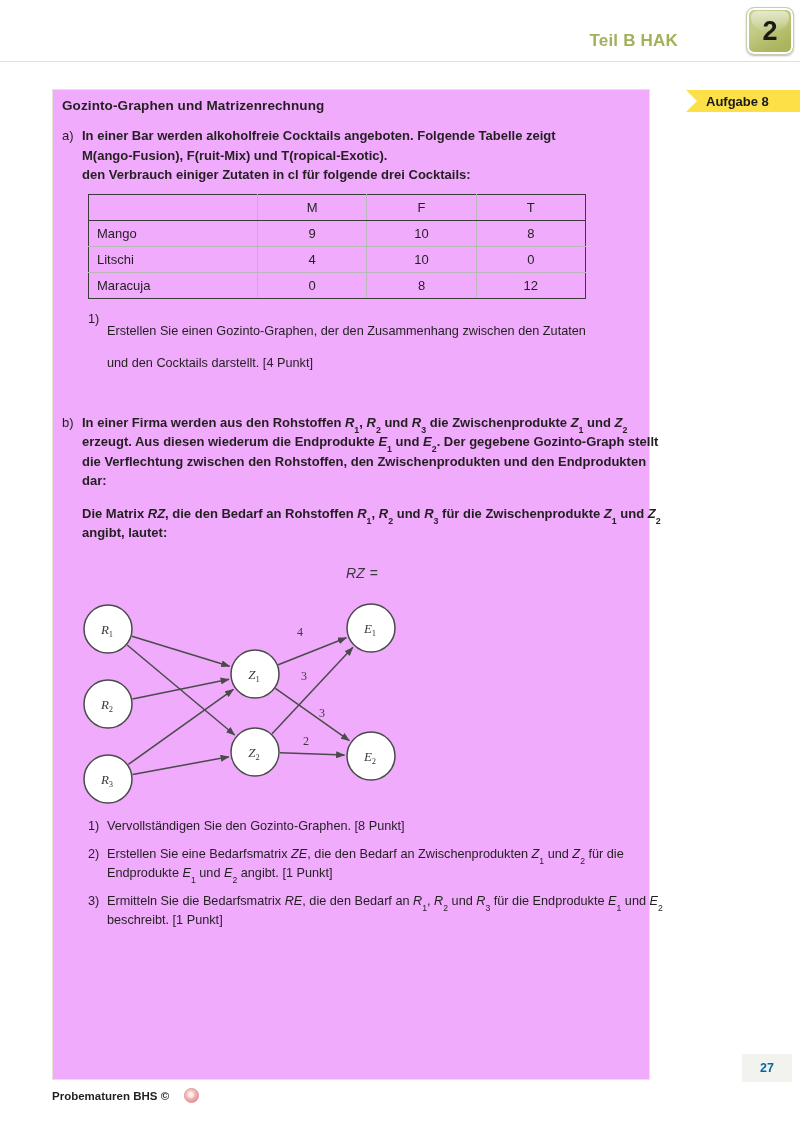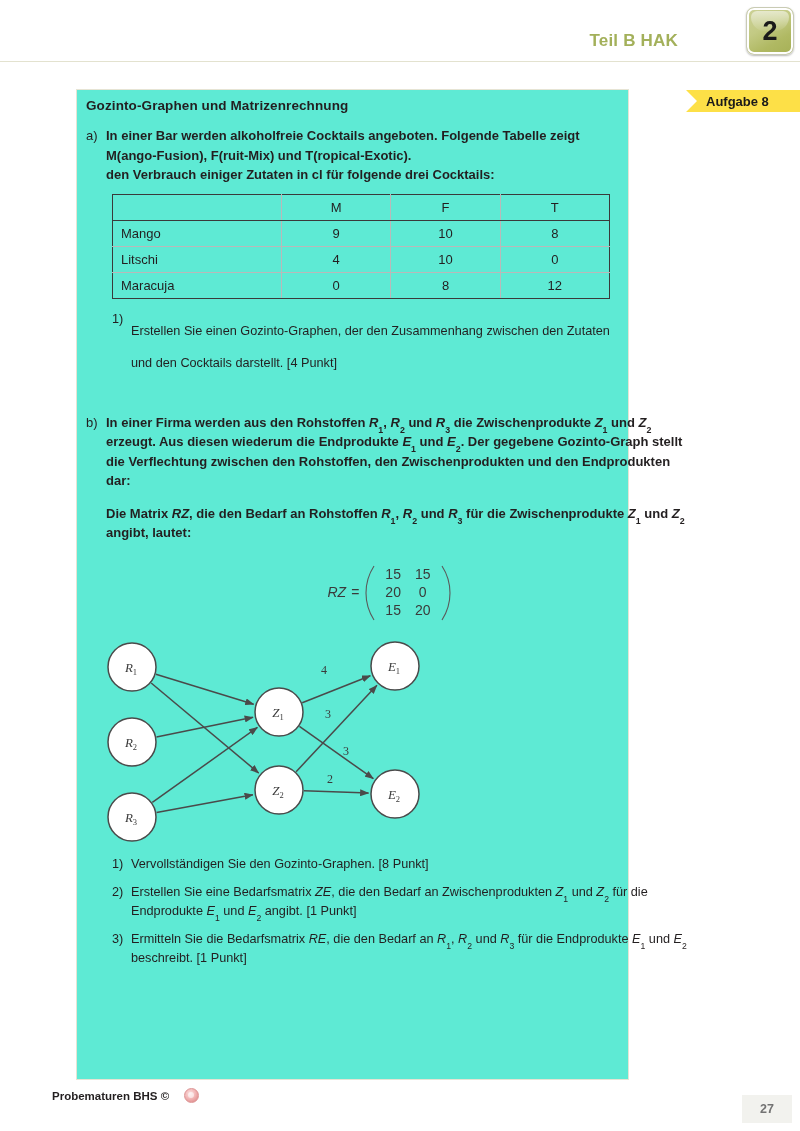--- a/index.html
+++ b/index.html
@@ -85,25 +85,24 @@
     font-size: 13px;
     font-weight: bold;
     color: #1a1a1a;
     white-space: nowrap;
   }
 
   
   .content-box {
     position: absolute;
     left: 52px; top: 89px;
-    width: 553px; height: 991px;
+    width: 598px; height: 991px;
     border: 1px solid #e6e4d4;
-    background: #5eead4;
+    background: #f0abfc;
     box-sizing: border-box;
-    margin-left: 24px;
   }
   .content-inner {
     position: absolute;
     left: 9px; top: 8px;
     width: 606px;
   }
 
   .section-title {
     font-size: 13.5px;
     font-weight: bold;
@@ -232,29 +231,29 @@
     position: relative;
   }
   .footer-logo::after {
     content:"";
     position:absolute; left:3px; top:3px; width:6px; height:6px;
     border-radius:50%;
     background: rgba(255,255,255,.55);
   }
   .page-number-box {
     position: absolute;
-    right: 8px; top: 1095px;
+    right: 8px; top: 1054px;
     width: 50px; height: 28px;
     background: #f2f2ee;
     display: flex;
     align-items: center;
     justify-content: center;
     font-size: 12.5px;
     font-weight: bold;
-    color: #737373;
+    color: #0369a1;
   }
 </style>
 </head>
 <body>
 
 <div class="header">
   <div class="header-title">Teil B HAK</div>
   <div class="header-badge">
     <div class="header-badge-num">2</div>
   </div>
@@ -324,48 +323,20 @@
       <div class="item-marker">b)</div>
       <div class="item-body">
         <p>In einer Firma werden aus den Rohstoffen <i class="v">R</i><sub>1</sub>, <i class="v">R</i><sub>2</sub> und <i class="v">R</i><sub>3</sub> die Zwischenprodukte <i class="v">Z</i><sub>1</sub> und <i class="v">Z</i><sub>2</sub> erzeugt. Aus diesen wiederum die Endprodukte <i class="v">E</i><sub>1</sub> und <i class="v">E</i><sub>2</sub>. Der gegebene Gozinto-Graph stellt die Verflechtung zwischen den Rohstoffen, den Zwischenprodukten und den Endprodukten dar:</p>
         <p style="margin-top:13px;">Die Matrix <i class="v">RZ</i>, die den Bedarf an Rohstoffen <i class="v">R</i><sub>1</sub>, <i class="v">R</i><sub>2</sub> und <i class="v">R</i><sub>3</sub> für die Zwischenprodukte <i class="v">Z</i><sub>1</sub> und <i class="v">Z</i><sub>2</sub> angibt, lautet:</p>
       </div>
     </div>
 
     <div class="matrix-wrap">
       <span class="matrix-name">RZ</span>
       <span class="matrix-eq">=</span>
-      <span class="matrix-body">
-        <span class="paren left">
-          <svg width="10" height="56" viewBox="0 0 10 56" preserveAspectRatio="none" aria-hidden="true">
-            <path d="M9 1 C3.2 10, 1 19, 1 28 C1 37, 3.2 46, 9 55" fill="none" stroke="#5a5a5a" stroke-width="1.1"></path>
-          </svg>
-        </span>
-        <table>
-          <tbody>
-              <tr>
-                <td>15</td>
-                <td>15</td>
-              </tr>
-              <tr>
-                <td>20</td>
-                <td>0</td>
-              </tr>
-              <tr>
-                <td>15</td>
-                <td>20</td>
-              </tr>
-            </tbody>
-        </table>
-        <span class="paren right">
-          <svg width="10" height="56" viewBox="0 0 10 56" preserveAspectRatio="none" aria-hidden="true">
-            <path d="M1 1 C6.8 10, 9 19, 9 28 C9 37, 6.8 46, 1 55" fill="none" stroke="#5a5a5a" stroke-width="1.1"></path>
-          </svg>
-        </span>
-      </span>
     </div>
 
     <div class="graph-wrap">
       <svg id="graph-svg" width="606" height="228" viewBox="0 0 606 228">
         <defs>
           <marker id="arrowhead" markerWidth="9" markerHeight="7" refX="8.4" refY="3.5" orient="auto" markerUnits="userSpaceOnUse">
             <polygon points="0 0, 9 3.5, 0 7" fill="#4a4a4a"></polygon>
           </marker>
         </defs>
         <g id="graph-edges">

